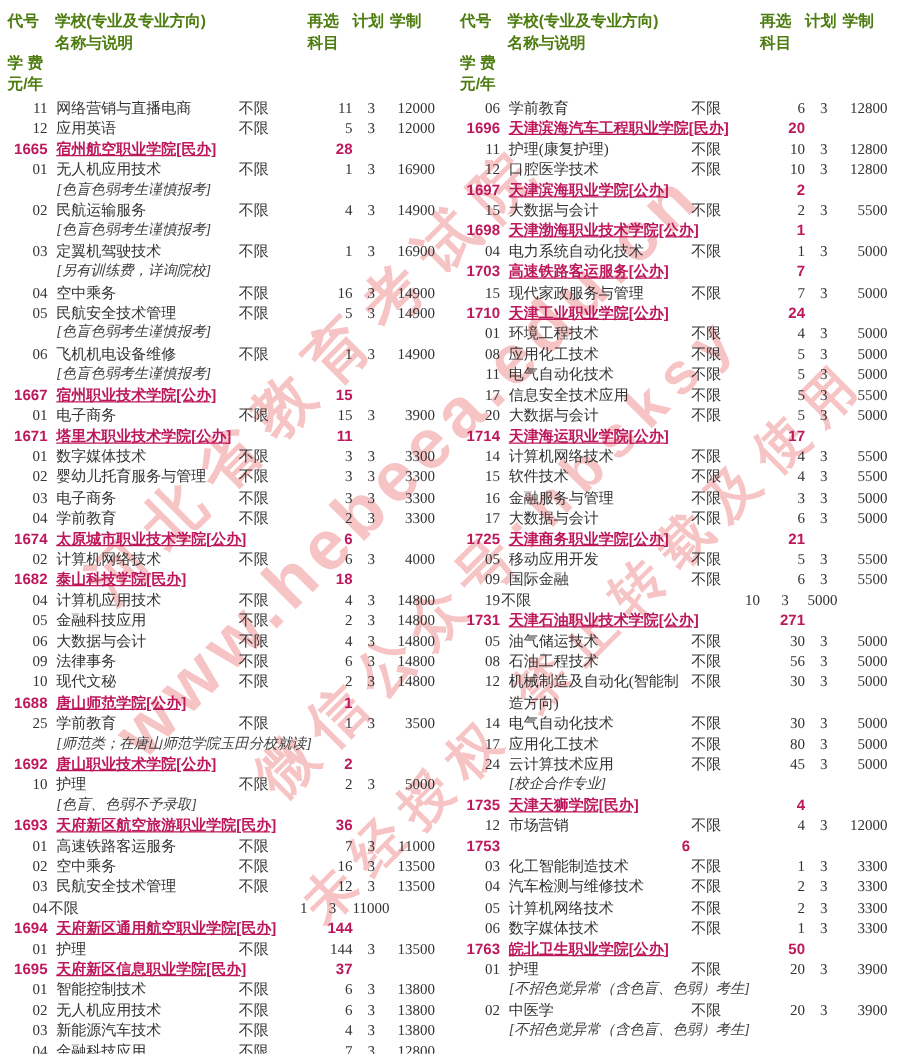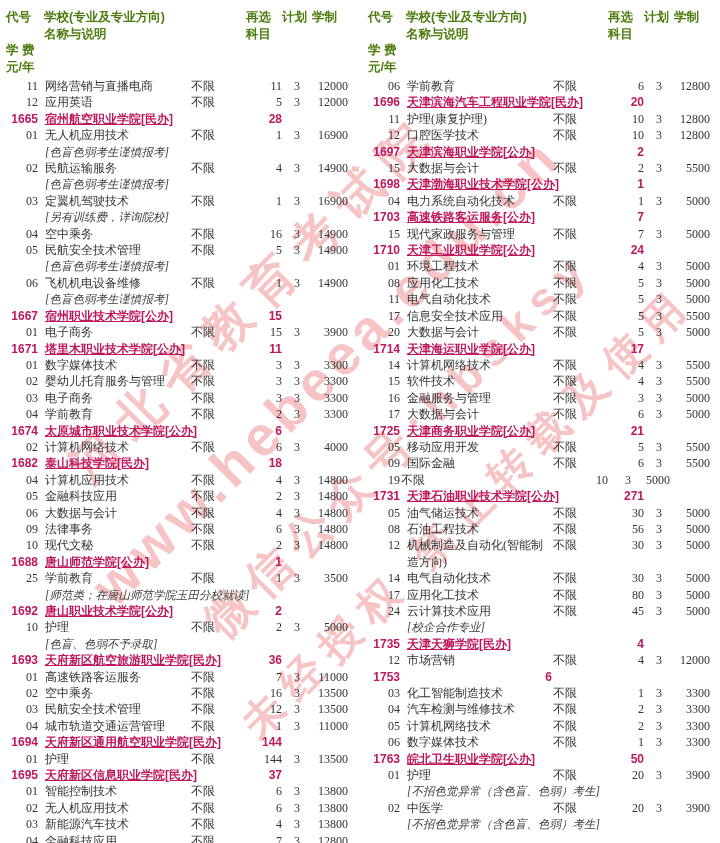--- a/index.html
+++ b/index.html
@@ -319,21 +319,20 @@
         <div class="row major">
           <div class="cell-code">03</div>
           <div class="cell-name">民航安全技术管理</div>
           <div class="cell-subj">不限</div>
           <div class="cell-plan">12</div>
           <div class="cell-years">3</div>
           <div class="cell-fee">13500</div>
         </div>
         <div class="row major">
           <div class="cell-code">04</div>
-          <div class="cell-name">城市轨道交通运营管理</div>
           <div class="cell-subj">不限</div>
           <div class="cell-plan">1</div>
           <div class="cell-years">3</div>
           <div class="cell-fee">11000</div>
         </div>
         <div class="row school">
           <div class="cell-code">1694</div>
           <div class="cell-name">天府新区通用航空职业学院[民办]</div>
           <div class="cell-plan">144</div>
           <div class="cell-years"></div>

